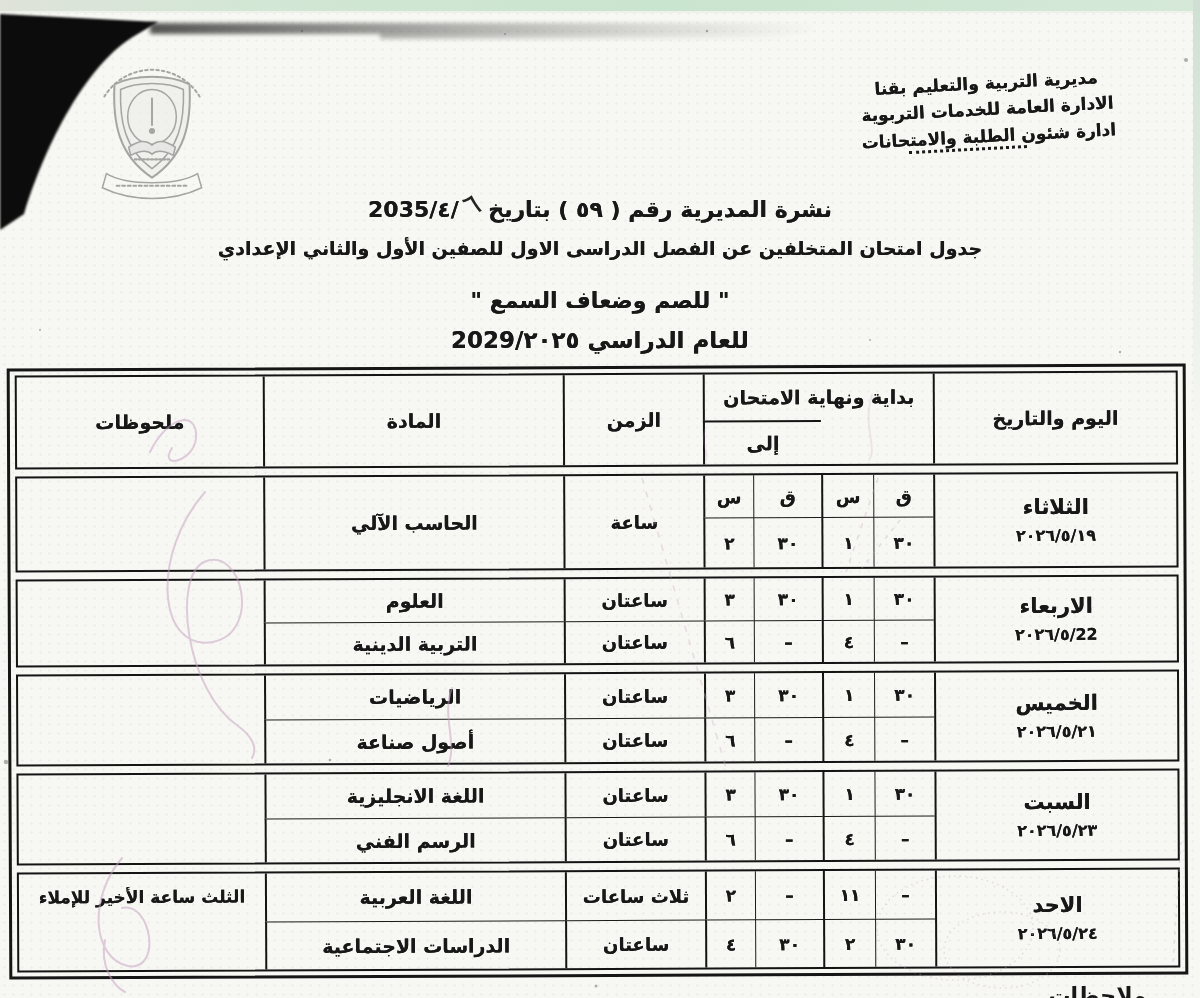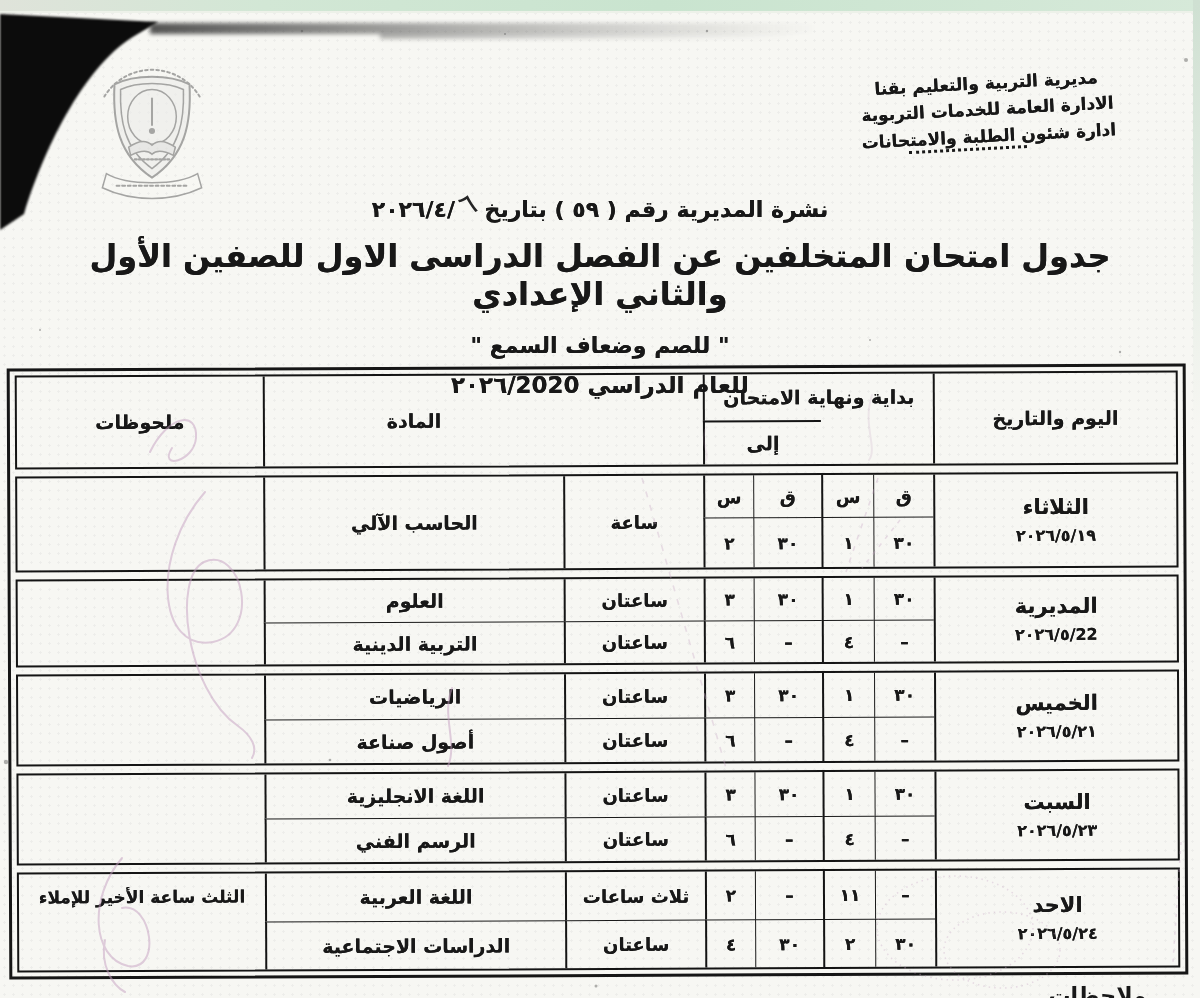--- a/index.html
+++ b/index.html
@@ -24,21 +24,21 @@
     direction:rtl;text-align:center;font-weight:700;font-size:17px;line-height:1.55;
     transform:rotate(-3deg);text-shadow:0 0 .6px rgba(0,0,0,.9)}
   .lh-dots{width:118px;margin:-3px auto 0 92px;border-bottom:3px dotted #1a1a1a;height:4px}
   .title-block{position:absolute;left:40px;top:192px;width:1120px;z-index:4;
     direction:rtl;text-align:center;font-weight:700;text-shadow:0 0 .5px rgba(0,0,0,.85)}
   .t1{display:flex;direction:rtl;justify-content:center;align-items:center;gap:7px;
     font-size:22px;margin-bottom:11px}
   .hw{display:inline-block;font-weight:400;font-size:29px;color:#242424;
     transform:rotate(-26deg) translateY(-5px);text-shadow:none}
   .ltr-num{direction:ltr;unicode-bidi:bidi-override}
-  .t2{font-size:32px;margin-bottom:20px}
+  .t2{font-size:19px;margin-bottom:29px}
   .t3{font-size:22px;margin-bottom:14px}
   .t4{font-size:23px}
   
   .table-wrap{position:absolute;left:8px;top:366px;width:1179px;height:611px;z-index:5;
     border:3px solid #161616;padding:4px 5px;transform:rotate(-0.25deg)}
   .block{display:grid;direction:ltr;margin-bottom:7px;border:2.6px solid #141414;
     grid-template-columns:246px 300px 140px 50px 68px 52px 60px 1fr;
     grid-template-rows:1fr 1fr;background:transparent}
   .block:last-child{margin-bottom:0}
   .header-block{height:94px;grid-template-rows:46px 1fr}
@@ -104,31 +104,32 @@
   <div>مديرية التربية والتعليم بقنا</div>
   <div>الادارة العامة للخدمات التربوية</div>
   <div>ادارة شئون الطلبة والامتحانات</div>
   <div class="lh-dots"></div>
 </div>
 
 <div class="title-block">
   <div class="t1">
     <span>نشرة المديرية رقم ( ٥٩ ) بتاريخ</span>
     <span class="hw">٦</span>
-    <span class="ltr-num">٢٠٢٦/٤/</span>
+    <span class="ltr-num">2035/٤/</span>
   </div>
   <div class="t2">جدول امتحان المتخلفين عن الفصل الدراسى الاول للصفين الأول والثاني الإعدادي</div>
   <div class="t3">" للصم وضعاف السمع "</div>
-  <div class="t4">للعام الدراسي ٢٠٢٦/2020</div>
+  <div class="t4">للعام الدراسي 2029/٢٠٢٥</div>
 </div>
 
 <div class="table-wrap">
     <div class="block header-block">
       <div class="cell c1 rsp hdr">ملحوظات</div>
       <div class="cell c2 rsp hdr blk">المادة</div>
+      <div class="cell c3 rsp hdr blk">الزمن</div>
       <div class="cell c48 r1 hdr blk">بداية ونهاية الامتحان</div>
       <div class="cell c46 r2 hdr blk bt2">إلى</div>
       <div class="cell c8 rsp hdr blk">اليوم والتاريخ</div>
     </div>
     <div class="block day-block" style="height: 96px; grid-template-rows: 42px 1fr;">
       <div class="cell c1 rsp note-cell"></div>
       <div class="cell c2 rsp blk subj">الحاسب الآلي</div>
       <div class="cell c3 rsp blk dur">ساعة</div>
       <div class="cell c4 r1 blk lbl">س</div>
       <div class="cell c5 r1 bln lbl">ق</div>
@@ -151,21 +152,21 @@
       <div class="cell c3 r2 bt blk dur">ساعتان</div>
       <div class="cell c4 r1 blk val">٣</div>
       <div class="cell c5 r1 bln val">٣٠</div>
       <div class="cell c6 r1 blk val">١</div>
       <div class="cell c7 r1 bln val">٣٠</div>
       <div class="cell c4 r2 blk val bt">٦</div>
       <div class="cell c5 r2 bln val bt">–</div>
       <div class="cell c6 r2 blk val bt">٤</div>
       <div class="cell c7 r2 bln val bt">–</div>
       <div class="cell c8 rsp blk day-cell">
-        <div class="day-name">المديرية</div>
+        <div class="day-name">الاربعاء</div>
         <div class="day-date ltr-num">٢٠٢٦/٥/22</div>
       </div>
     </div>
     <div class="block day-block" style="height: 92px; grid-template-rows: 1fr 1fr;">
       <div class="cell c1 rsp note-cell"></div>
       <div class="cell c2 r1 blk subj">الرياضيات</div>
       <div class="cell c3 r1 blk dur">ساعتان</div>
       <div class="cell c2 r2 bt blk subj">أصول صناعة</div>
       <div class="cell c3 r2 bt blk dur">ساعتان</div>
       <div class="cell c4 r1 blk val">٣</div>

